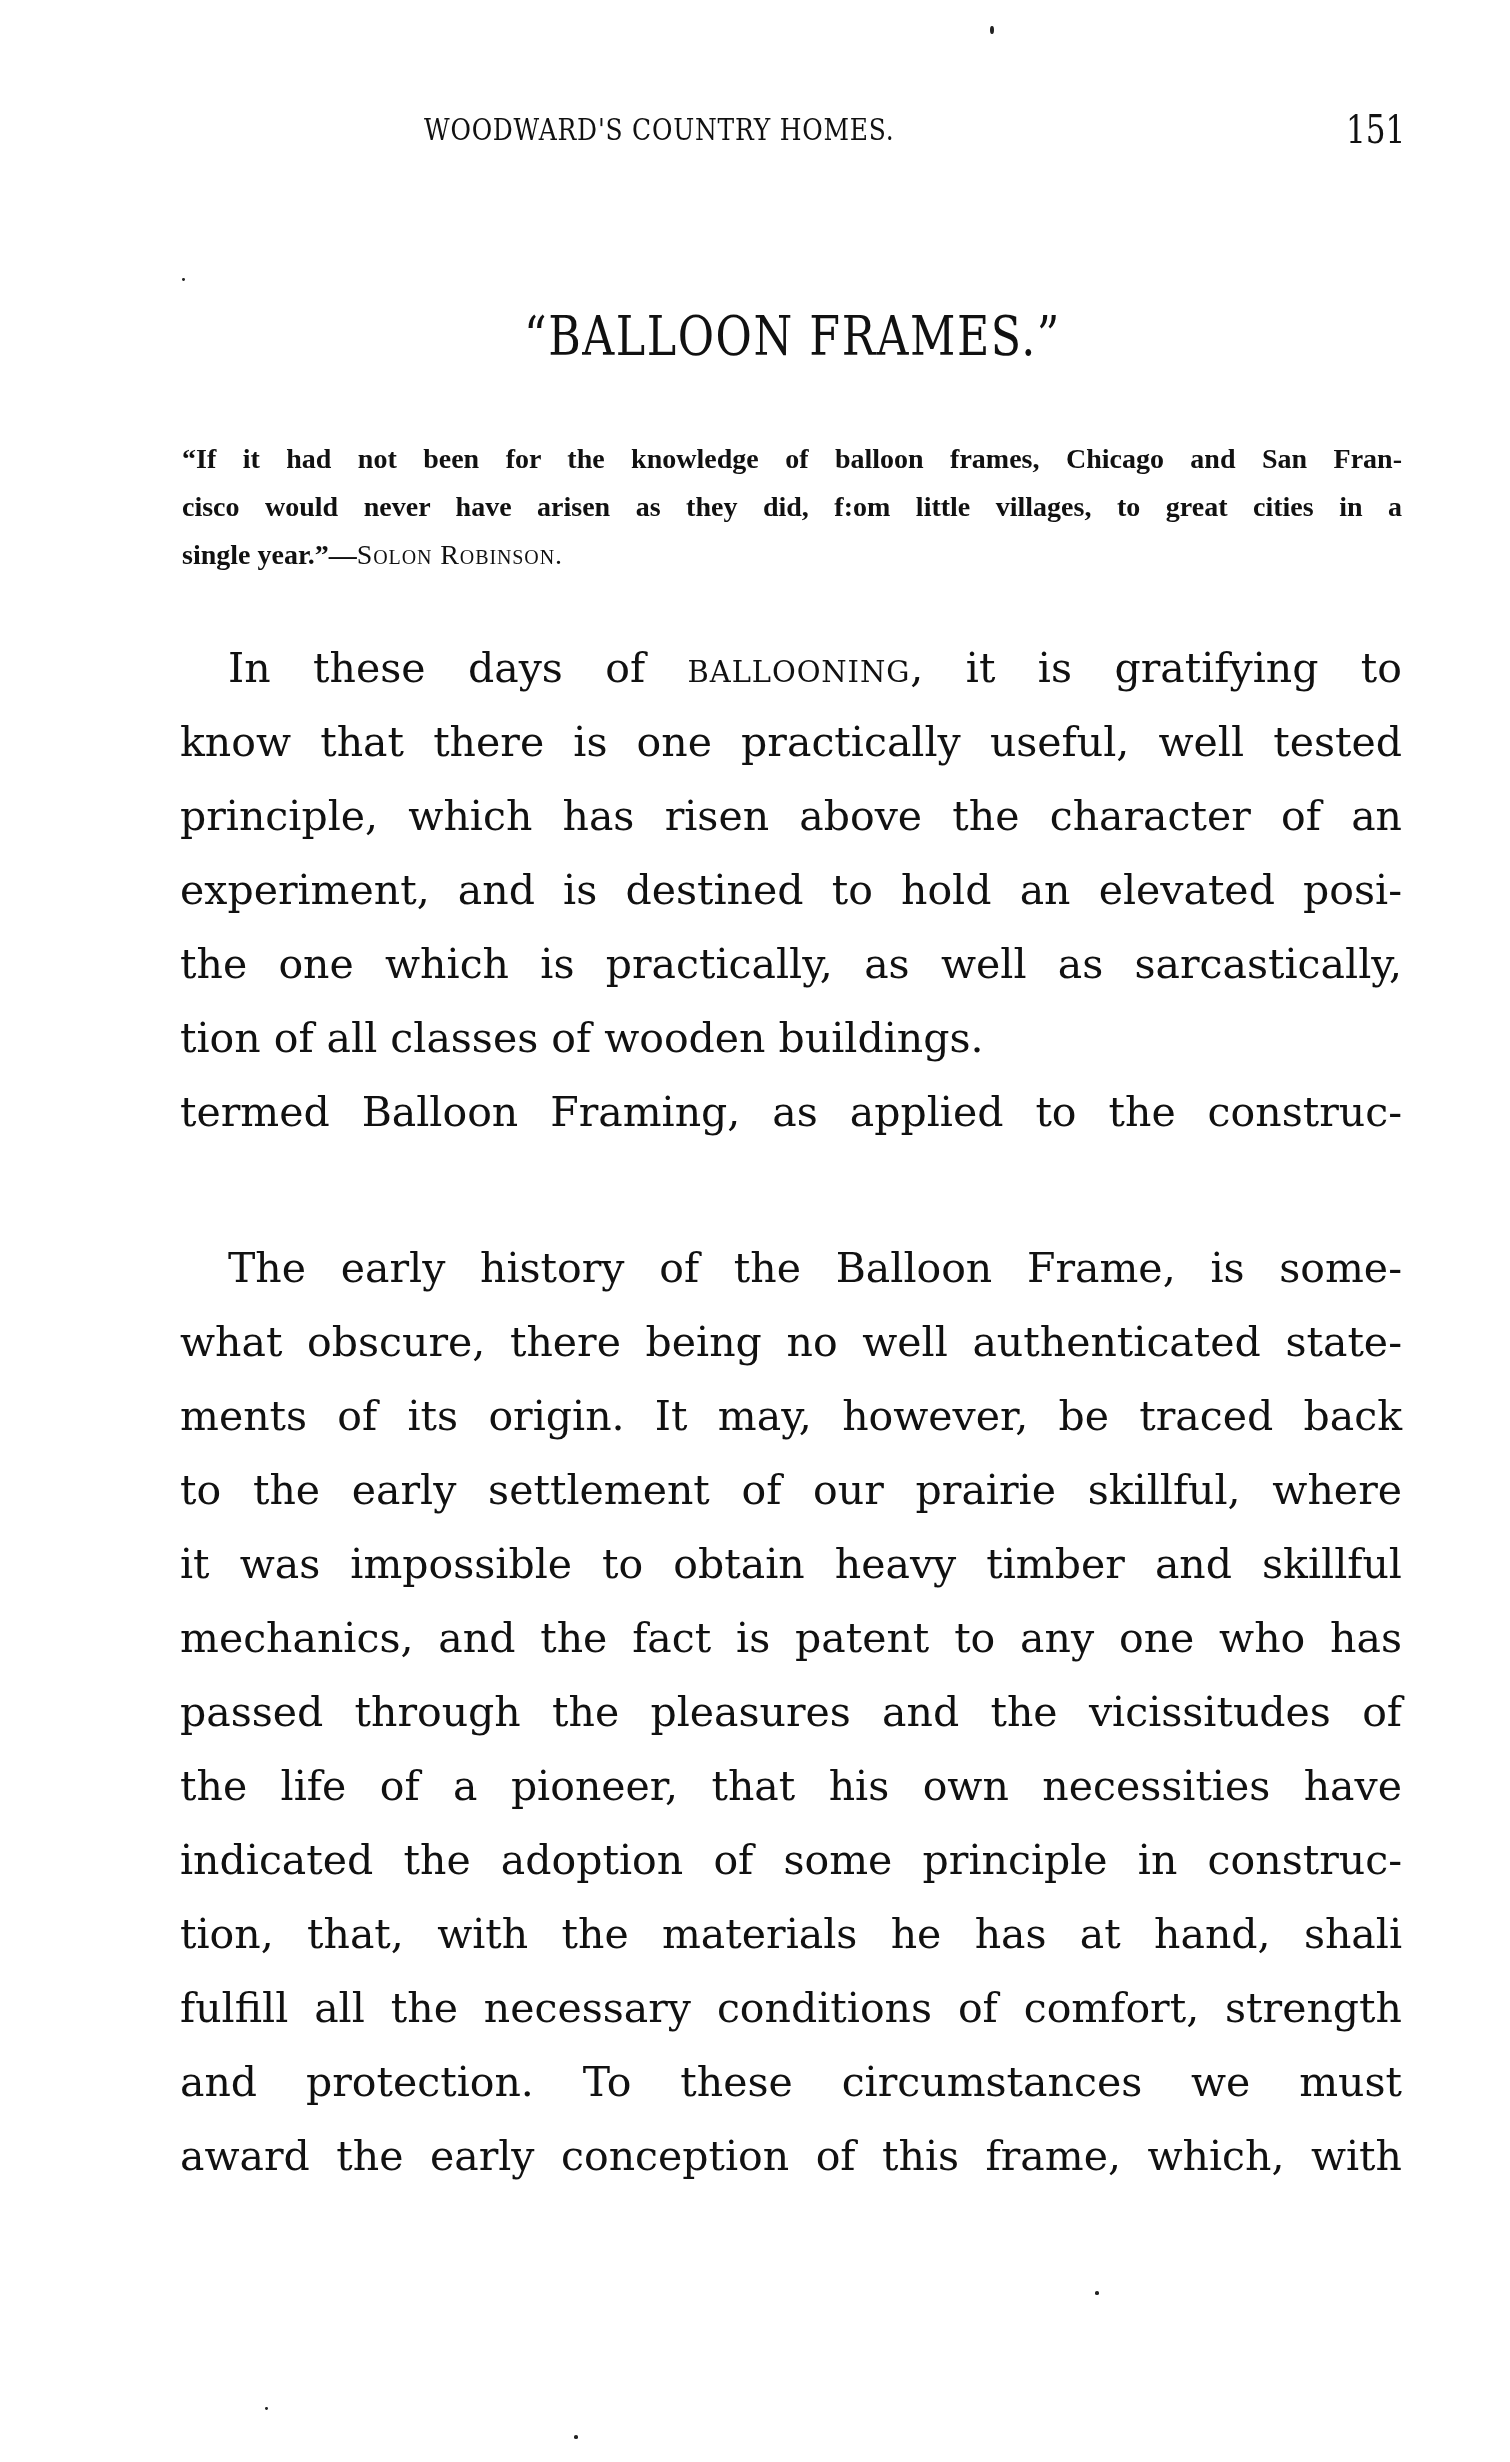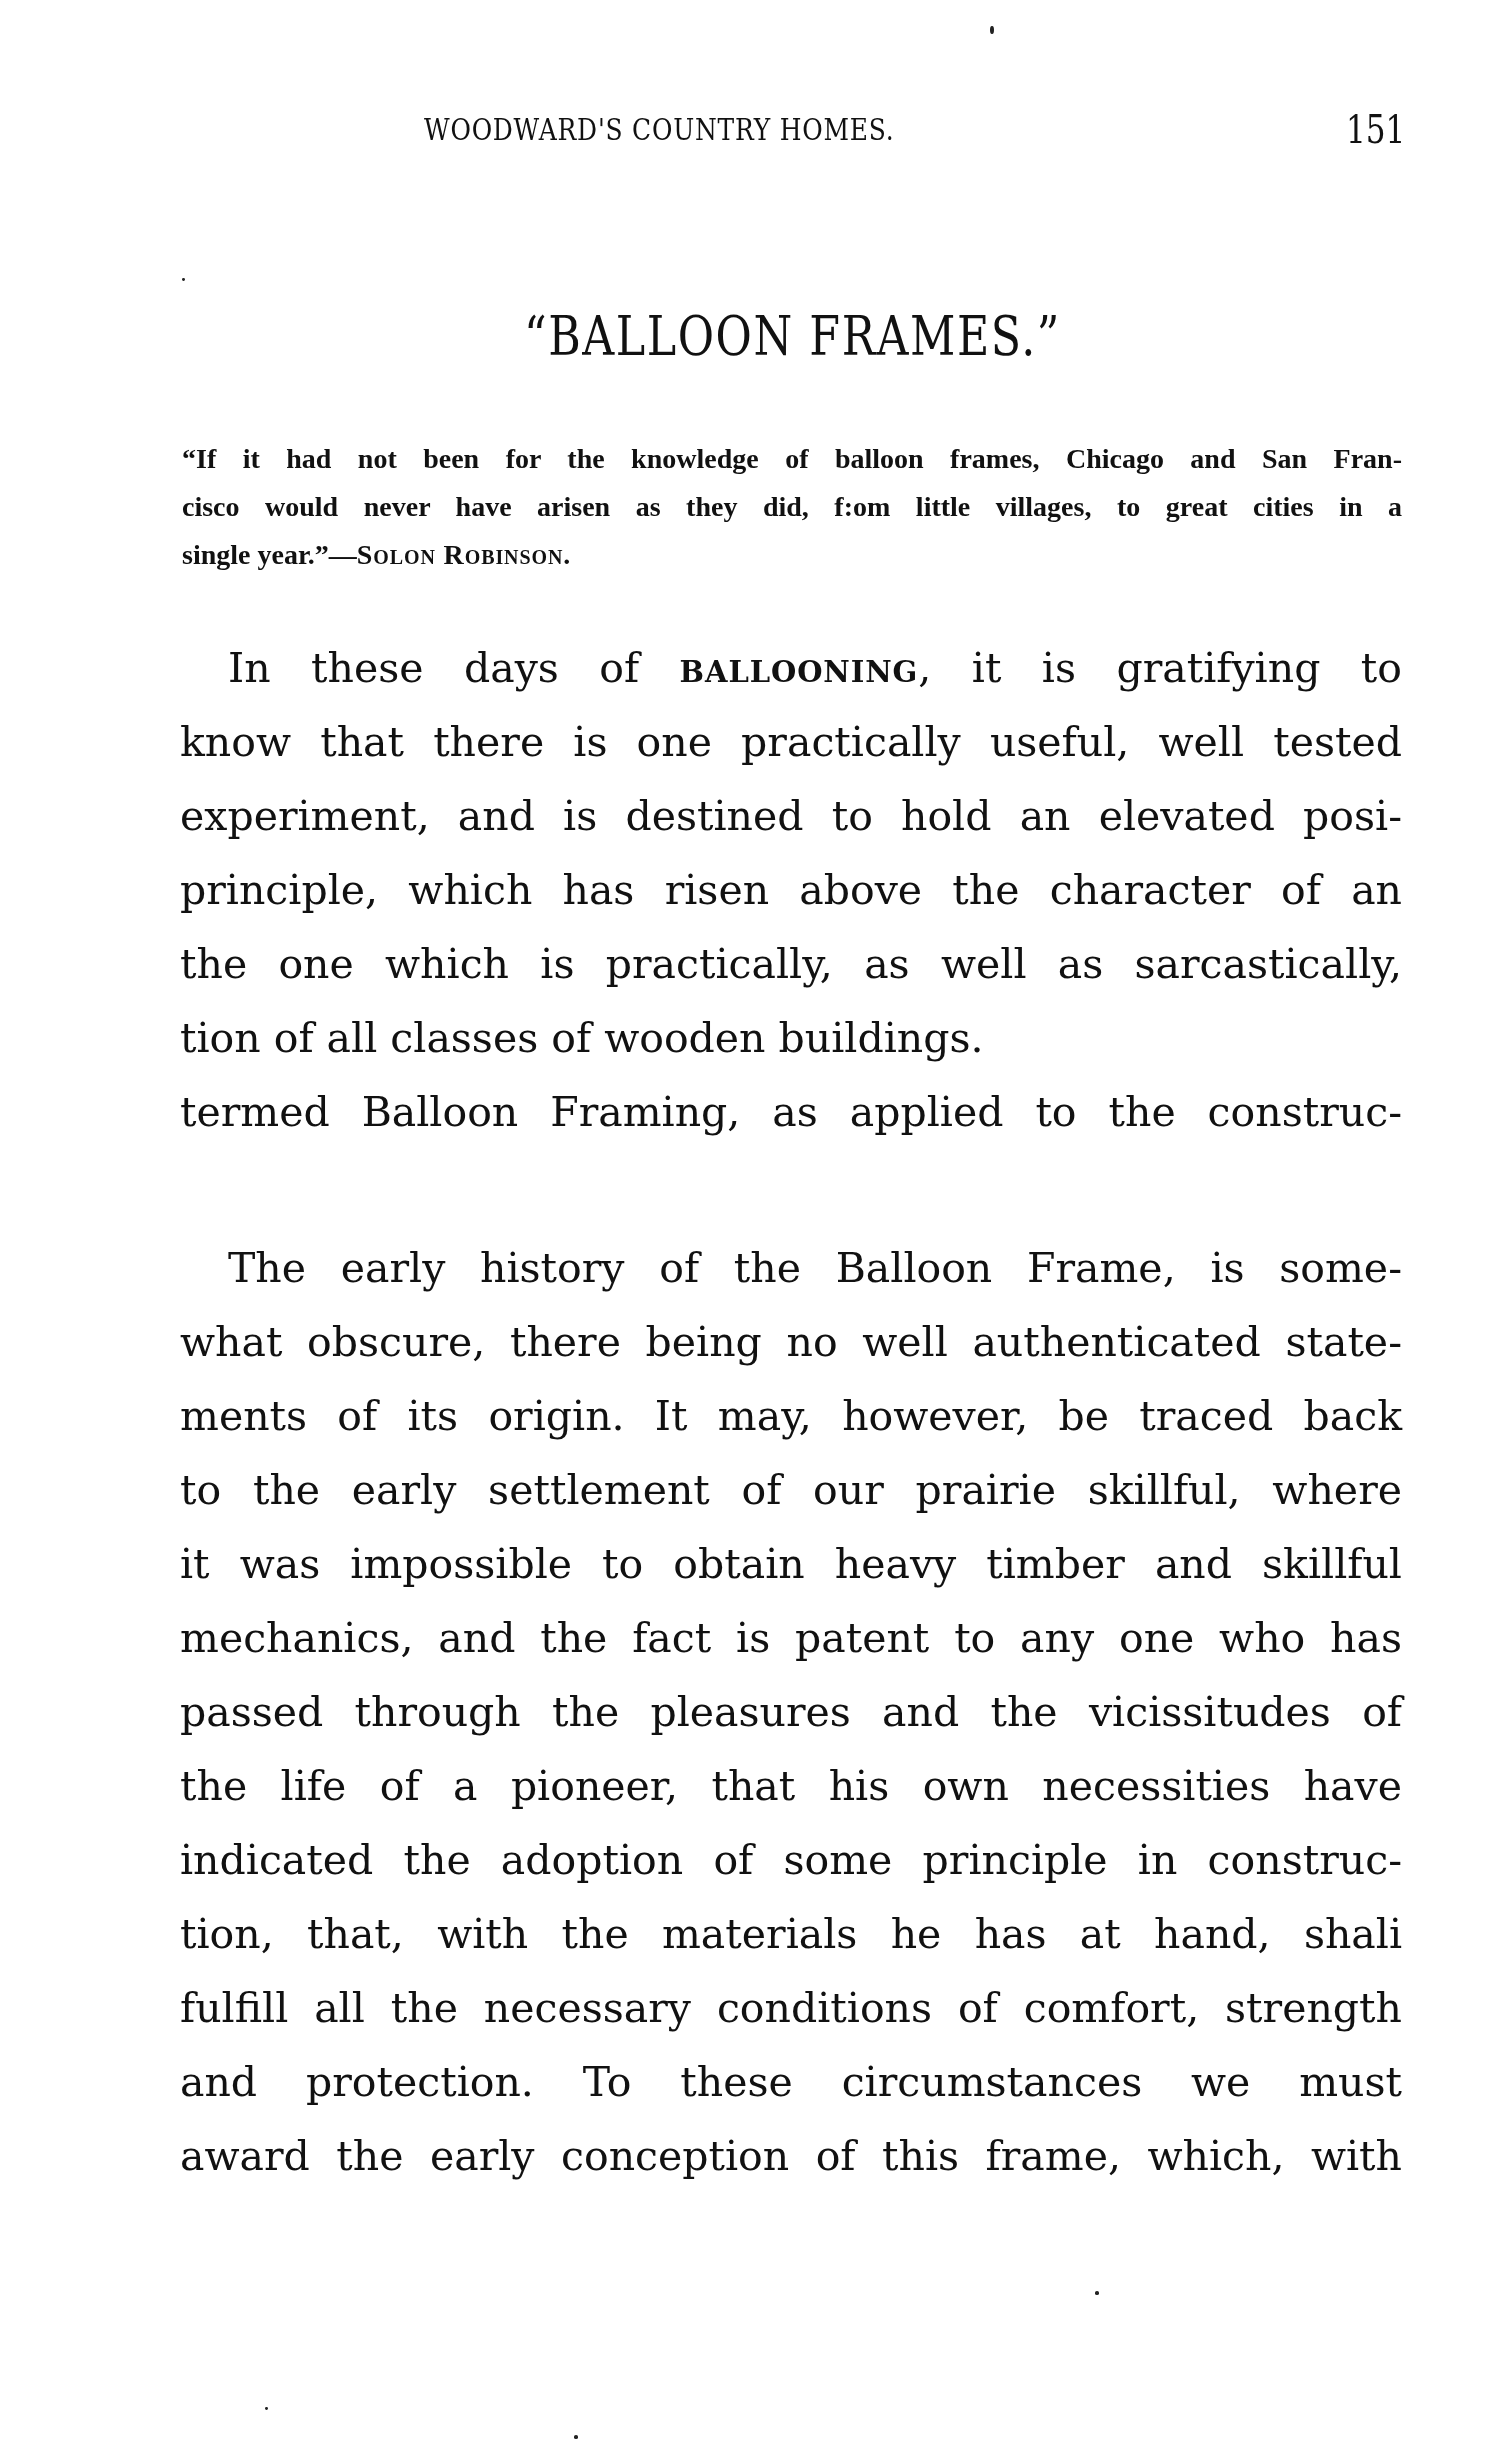--- a/index.html
+++ b/index.html
@@ -16,21 +16,21 @@
 
   .chapter-title { position: absolute; top: 305px; left: 0; width: 1511px; text-align: center;
          font-size: 54px; letter-spacing: 1.9px; padding-left: 20px; }
   .chapter-title span { display: inline-block; transform: scaleX(0.82); }
 
   .epigraph { position: absolute; left: 165px; width: 1220px; top: 435px; }
   .epi-line { display: block; font-size: 28px; font-weight: bold; height: 48px; line-height: 48px;
          text-align: justify; text-align-last: justify; white-space: nowrap; overflow: visible;
          font-family: "Liberation Serif", serif; }
   .epi-line.last { text-align-last: left; }
-  .sc { font-variant: small-caps; font-weight: bold; letter-spacing: 0.9px; }
+  .sc { font-variant: small-caps; font-weight: normal; letter-spacing: 0.9px; }
 
   .body-text { position: absolute; left: 163px; width: 1222px; }
   .line { display: block; height: 74px; line-height: 74px; font-size: 41px;
          text-align: justify; text-align-last: justify; white-space: nowrap;
          font-family: "DejaVu Serif", serif; }
   .line.last { text-align-last: left; }
   .line.indent { padding-left: 48px; }
   .p1 { top: 631px; }
   .p2 { top: 1231px; }
 
@@ -52,22 +52,22 @@
 
   <div class="epigraph">
     <span class="epi-line">“If it had not been for the knowledge of balloon frames, Chicago and San Fran-</span>
     <span class="epi-line">cisco would never have arisen as they did, f:om little villages, to great cities in a</span>
     <span class="epi-line last"><span>single year.”—</span><span class="sc">Solon Robinson.</span></span>
   </div>
 
   <div class="body-text p1">
     <span class="line indent"><span>In these days of </span><span class="sc">ballooning</span><span>, it is gratifying to</span></span>
     <span class="line">know that there is one practically useful, well tested</span>
+    <span class="line">principle, which has risen above the character of an</span>
     <span class="line">experiment, and is destined to hold an elevated posi-</span>
-    <span class="line">principle, which has risen above the character of an</span>
     <span class="line">the one which is practically, as well as sarcastically,</span>
     <span class="line last">tion of all classes of wooden buildings.</span>
     <span class="line">termed Balloon Framing, as applied to the construc-</span>
   </div>
 
   <div class="body-text p2">
     <span class="line indent">The early history of the Balloon Frame, is some-</span>
     <span class="line">what obscure, there being no well authenticated state-</span>
     <span class="line">ments of its origin.  It may, however, be traced back</span>
     <span class="line">to the early settlement of our prairie skillful, where</span>

